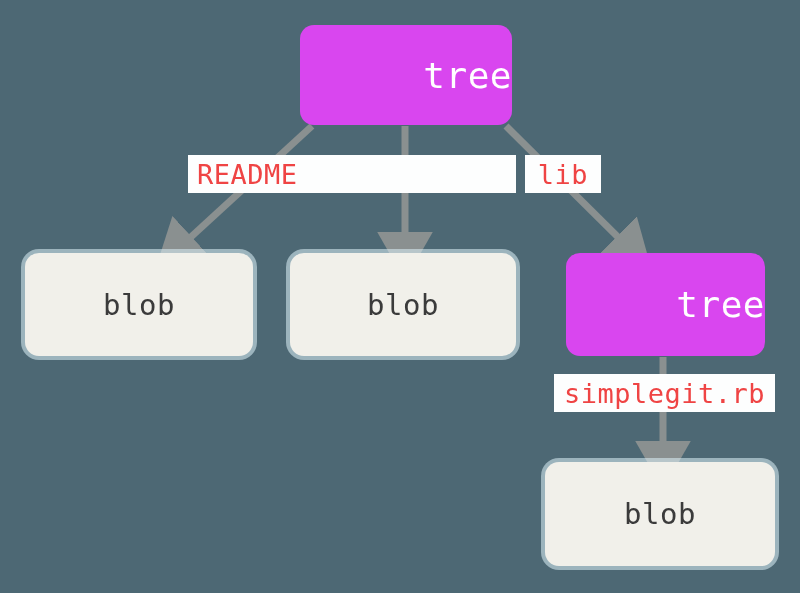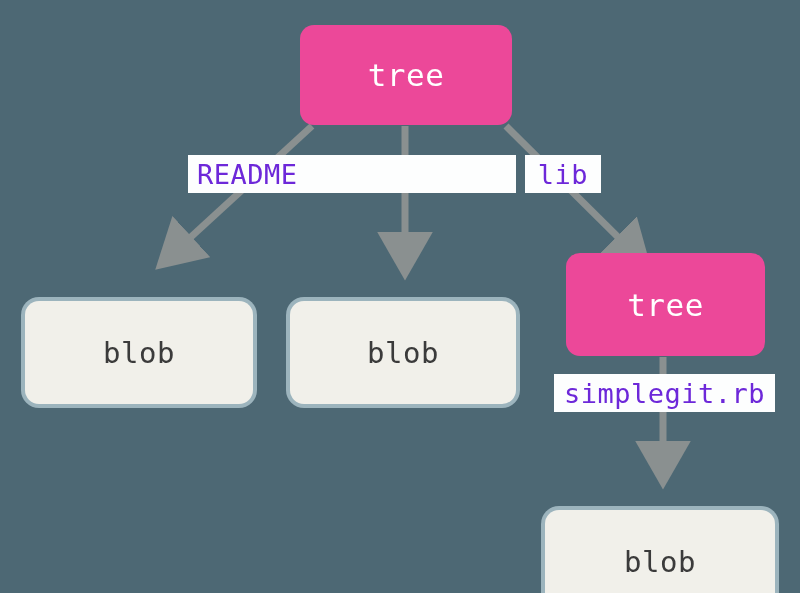--- a/index.html
+++ b/index.html
@@ -30,38 +30,38 @@
   .node {
     position: absolute;
     display: flex;
     align-items: center;
     justify-content: center;
     box-sizing: border-box;
     border-radius: 14px;
     letter-spacing: 0.5px;
   }
   .node-tree {
-    background: #ec4899;
+    background: #d946ef;
     color: #ffffff;
-    font-size: 31px;
+    font-size: 36px;
+    justify-content: flex-end;
   }
   .node-blob {
     background: #f1f0ea;
     color: #3b3b3b;
     font-size: 29px;
     box-shadow: 0 0 0 4px rgba(222, 243, 250, 0.55);
-    margin-top: 48px;
   }
   .edge-label {
     position: absolute;
     display: flex;
     align-items: center;
     box-sizing: border-box;
     background: #fdfefe;
-    color: #6d28d9;
+    color: #ef4444;
     font-size: 27px;
     letter-spacing: 0.5px;
     white-space: nowrap;
     z-index: 3;
   }
   .edge-label span {
     display: inline-block;
   }
   #label-group-1 {
     left: 188px;

